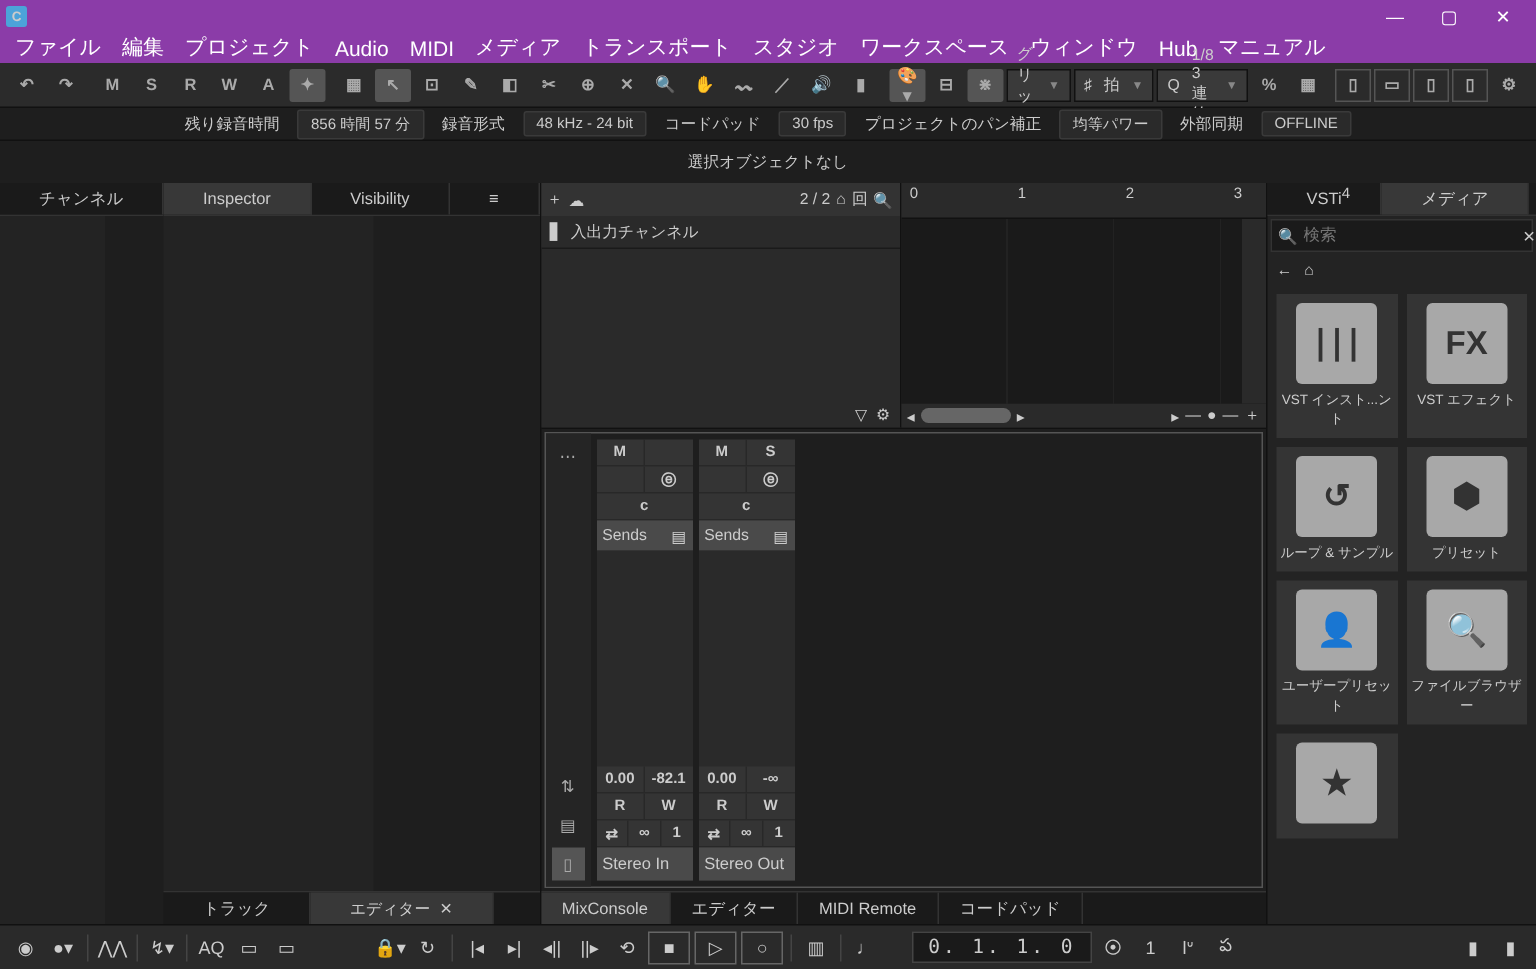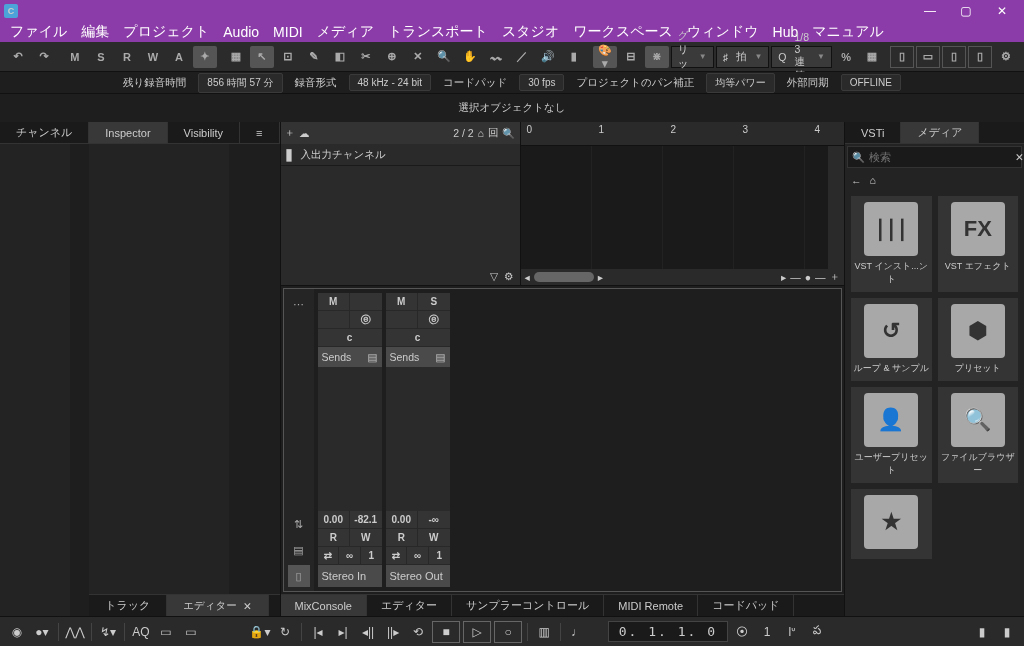--- a/index.html
+++ b/index.html
@@ -15,21 +15,21 @@
 .tbtn.active{background:#555;border-radius:2px}
 .tsel{background:#3a3a3a;height:22px;display:flex;align-items:center;padding:0 6px;gap:8px;border:1px solid #111;font-size:11px}
 .tsel .arrow{color:#888;font-size:8px}
 .statusbar{background:#1e1e1e;height:22px;display:flex;align-items:center;justify-content:center;gap:12px;font-size:10px;border-bottom:1px solid #111}
 .status-chip{background:#2a2a2a;padding:2px 8px;border:1px solid #3a3a3a;border-radius:2px;font-size:10px}
 .infoline{height:28px;display:flex;align-items:center;justify-content:center;background:#1e1e1e;font-size:11px;color:#999}
 .main{flex:1;display:flex;min-height:0}
 .left-panels{display:flex;border-right:1px solid #111}
 .tab-panel{display:flex;flex-direction:column}
 .tab-header{height:22px;display:flex;background:#1a1a1a;border-bottom:1px solid #333}
-.tab{padding:3px 16px;background:#1a1a1a;border-right:1px solid #333;font-size:11px;display:flex;align-items:center}
+.tab{padding:3px 26px;background:#1a1a1a;border-right:1px solid #333;font-size:11px;display:flex;align-items:center}
 .tab.active{background:#383838}
 .panel-body{flex:1;background:#232323;width:70px}
 .inspector-panel .panel-body{width:140px}
 .center{flex:1;display:flex;flex-direction:column;min-width:0}
 .tracklist{height:164px;display:flex;border-bottom:1px solid #111}
 .tracklist-left{width:240px;background:#2a2a2a;display:flex;flex-direction:column;border-right:1px solid #111}
 .tl-toolbar{height:22px;display:flex;align-items:center;padding:0 4px;gap:4px;background:#333}
 .tl-toolbar .spacer{flex:1}
 .tl-row{height:22px;display:flex;align-items:center;padding:0 6px;gap:6px;background:#2a2a2a;border-bottom:1px solid #1a1a1a;font-size:11px}
 .tl-footer{margin-top:auto;height:18px;display:flex;align-items:center;justify-content:flex-end;padding:0 6px;gap:6px;font-size:11px;color:#888}
@@ -310,21 +310,20 @@
             </div>
             <div class="strip-name">Stereo Out</div>
           </div>
         </div>
       <div class="mc-empty"></div>
     </div>
 
     <div class="bottom-tabs">
       <div class="btab active">MixConsole</div>
       <div class="btab">エディター</div>
-      <div class="btab">サンプラーコントロール</div>
       <div class="btab">MIDI Remote</div>
       <div class="btab">コードパッド</div>
     </div>
   </div>
 
   <div class="right-panel">
     <div class="tab-header">
       <div class="tab">VSTi</div>
       <div class="tab active">メディア</div>
     </div>

